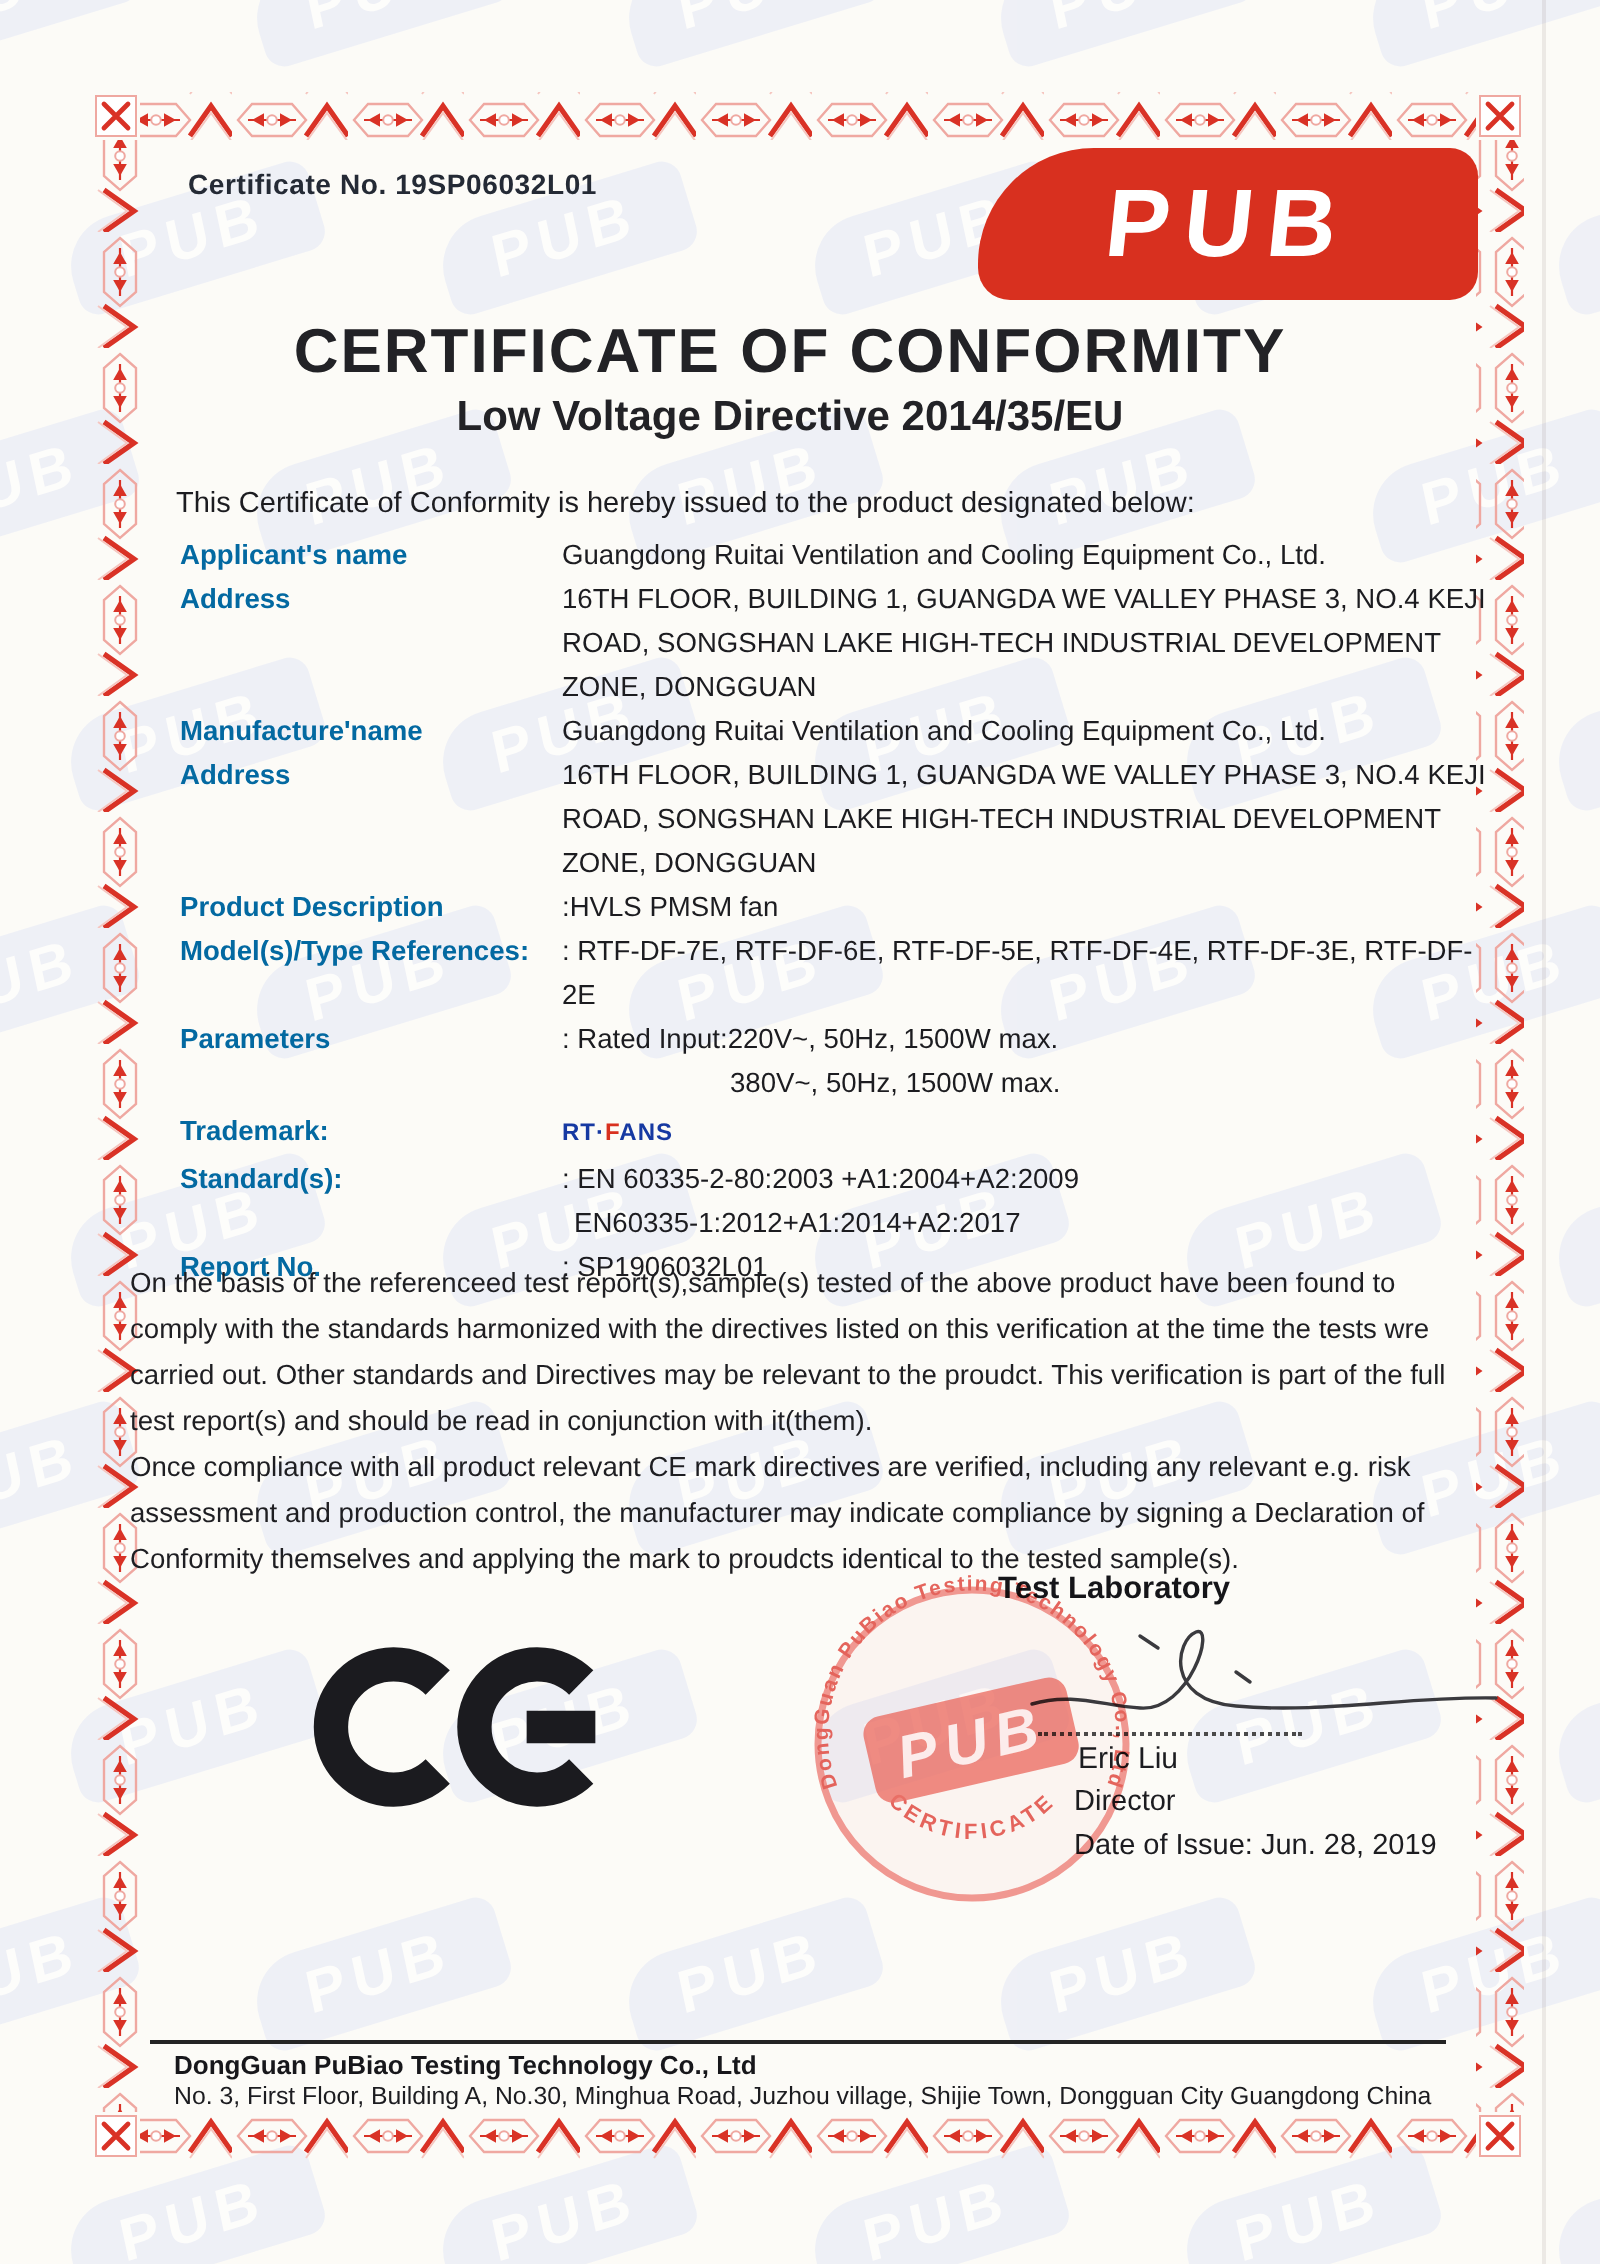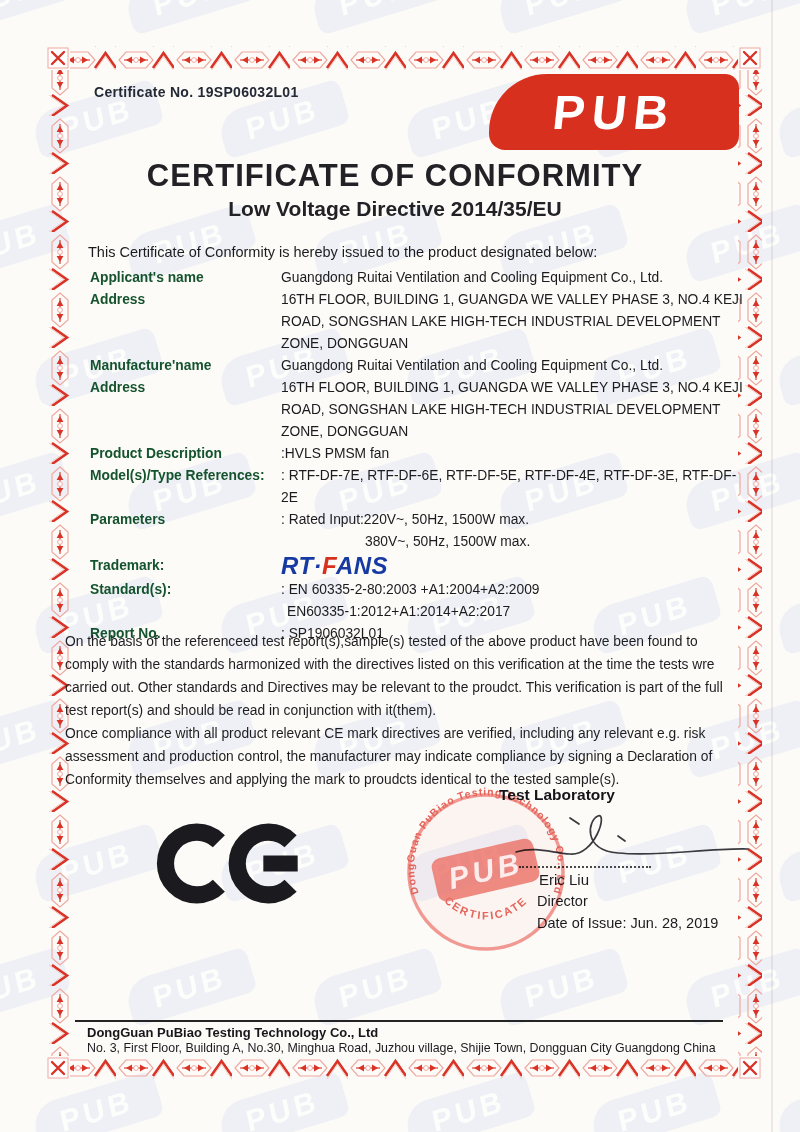--- a/index.html
+++ b/index.html
@@ -23,27 +23,27 @@
             border-radius:58px 14px 14px 16px;display:flex;align-items:center;justify-content:center;}
   .pub-logo span{color:#fff;font-weight:bold;font-size:48px;letter-spacing:7px;transform:skewX(-6deg);}
   .title{position:absolute;left:40px;right:50px;top:158px;text-align:center;
          font-size:31px;font-weight:bold;color:#222226;letter-spacing:1px;}
   .subtitle{position:absolute;left:40px;right:50px;top:197px;text-align:center;
             font-size:21px;font-weight:bold;color:#222226;}
   .intro{position:absolute;left:88px;top:244px;font-size:14.5px;color:#1c1c20;}
   
   .fields{position:absolute;left:90px;top:267px;width:652px;font-size:13.8px;}
   .frow{display:flex;line-height:22px;}
-  .flabel{width:191px;flex-shrink:0;font-weight:bold;color:#14532d;}
+  .flabel{width:191px;flex-shrink:0;font-weight:bold;color:#0369a1;}
   .fval{flex:1;color:#1c1c20;}
   .fval div{white-space:nowrap;}
   .indent-param{padding-left:84px;}
   .indent-std{padding-left:6px;}
   .tm-row{height:26px;align-items:center;}
-  .tm-logo{font-size:24px;font-weight:bold;font-style:italic;letter-spacing:.5px;}
+  .tm-logo{font-size:12px;font-weight:bold;letter-spacing:.5px;}
   .tm-blue{color:#1639a2;}
   .tm-red{color:#d8301f;}
   .body-text{position:absolute;left:65px;top:630px;width:678px;font-size:13.8px;line-height:23px;color:#1e1e22;}
   .body-text p{margin:0;}
   
   .lab-heading{position:absolute;left:499px;top:786px;font-size:15.5px;font-weight:bold;color:#151519;}
   .ce-svg{position:absolute;left:156px;top:815px;}
   .sig-svg{position:absolute;left:500px;top:808px;}
   .sig-line{position:absolute;left:519px;top:866px;width:132px;border-bottom:2px dotted #4a4a4a;}
   .signer-name{position:absolute;left:539px;top:871px;font-size:15px;color:#1c1c20;}

